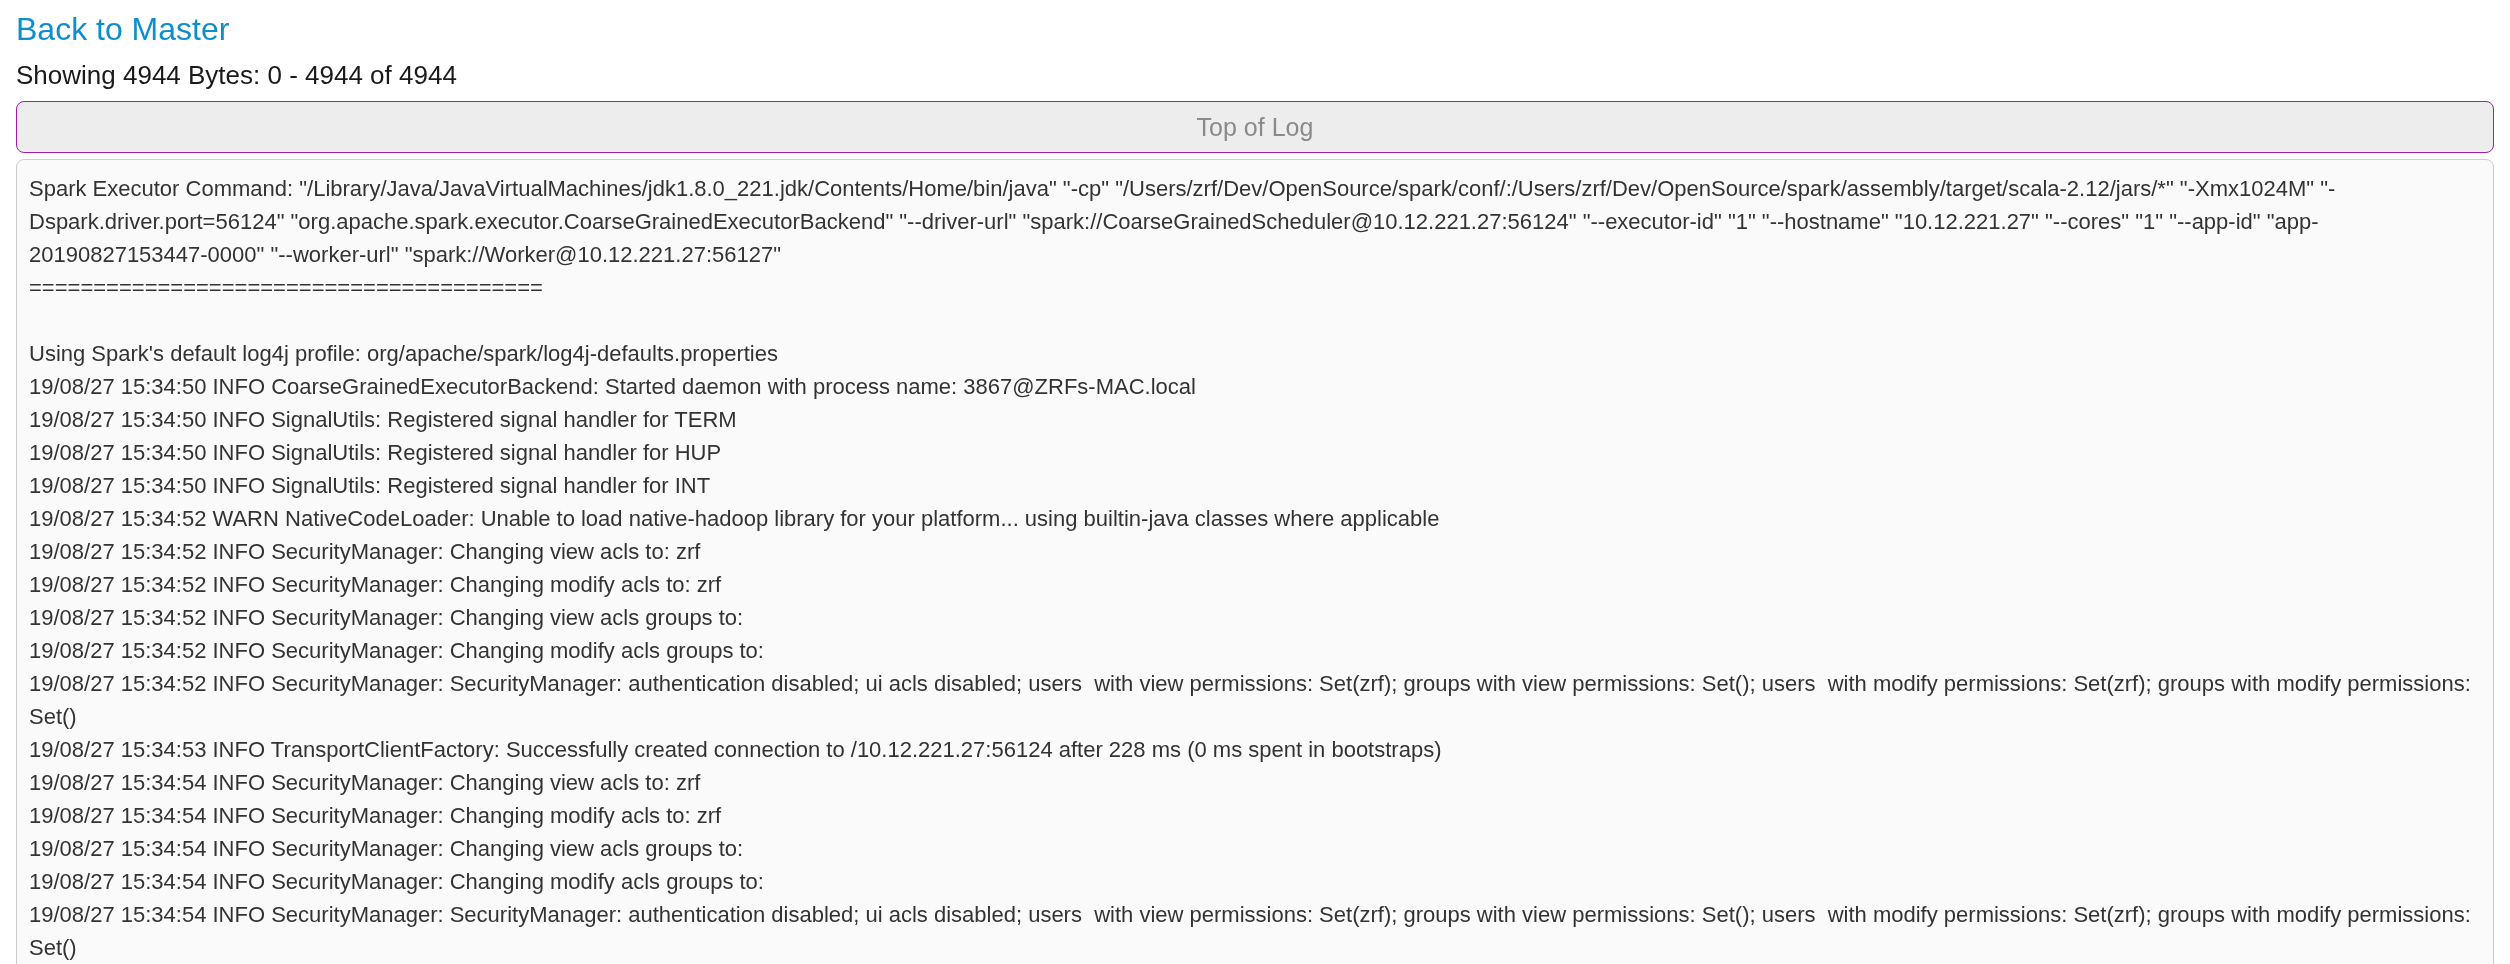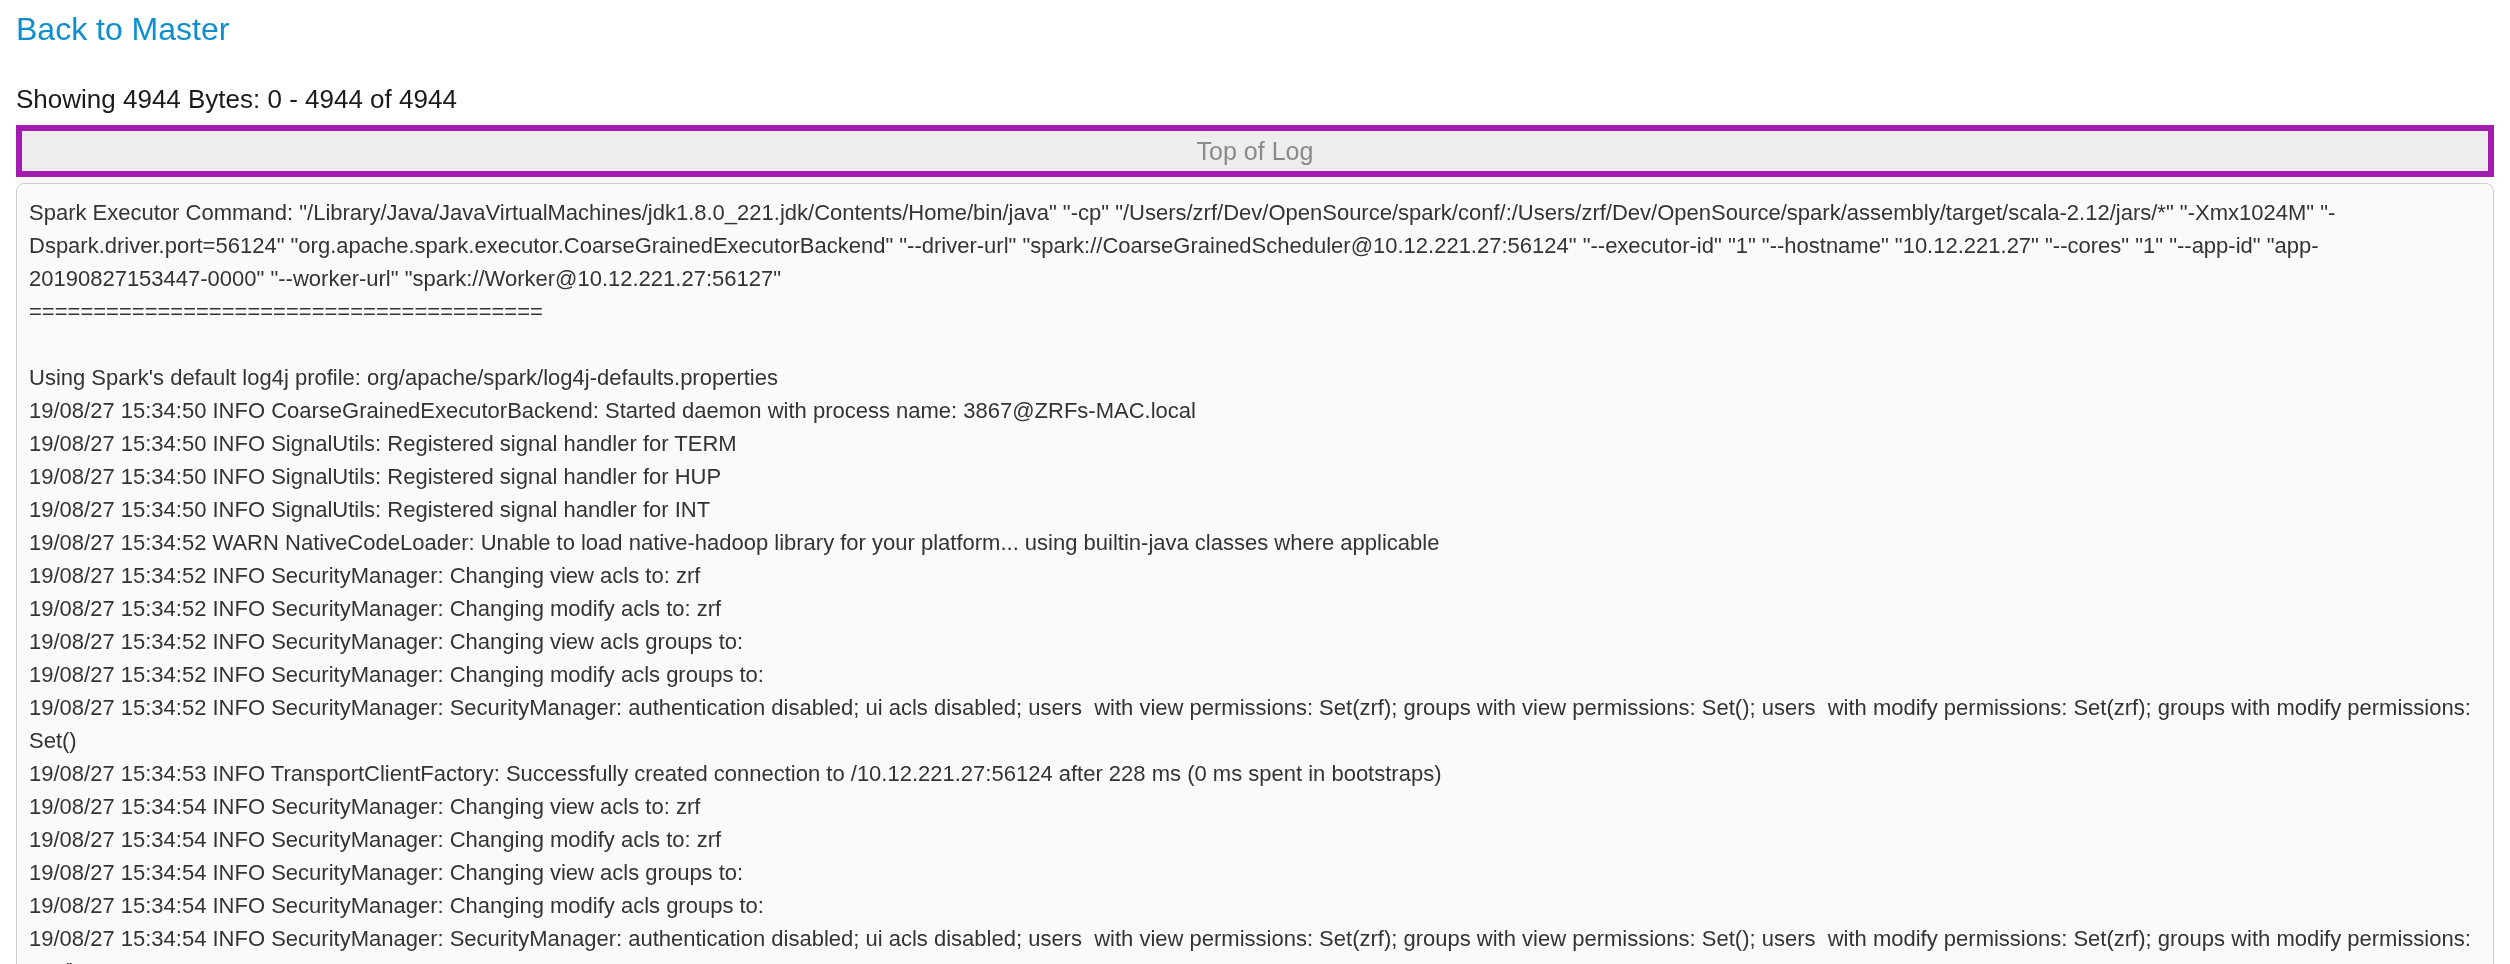--- a/index.html
+++ b/index.html
@@ -19,33 +19,33 @@
   .back-link {
     display: inline-block;
     font-size: 32px;
     line-height: 30px;
     font-weight: 500;
     color: #0d8ecf;
     text-decoration: none;
     cursor: pointer;
   }
   .byte-range {
-    margin-top: 40px;
+    margin-top: 16px;
     font-size: 26px;
     line-height: 30px;
     color: #1a1a1a;
   }
   .top-bar {
     display: block;
     width: 100%;
     margin-top: 11px;
     height: 52px;
     background: #ededed;
-    border: 6px solid #a21caf;
-    border-radius: 0;
+    border: 1px solid #a21caf;
+    border-radius: 8px;
     color: #8a8a8a;
     font-size: 25px;
     font-family: "Liberation Sans", "DejaVu Sans", sans-serif;
     text-align: center;
     cursor: pointer;
     padding: 0;
   }
   .log-box {
     margin-top: 6px;
     height: 1100px;

